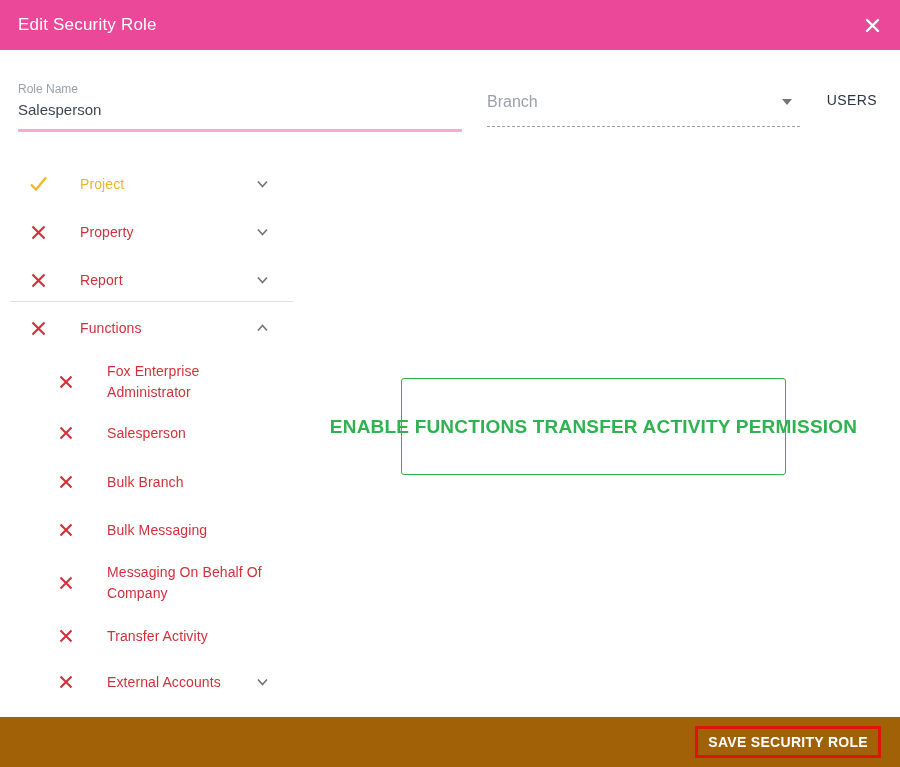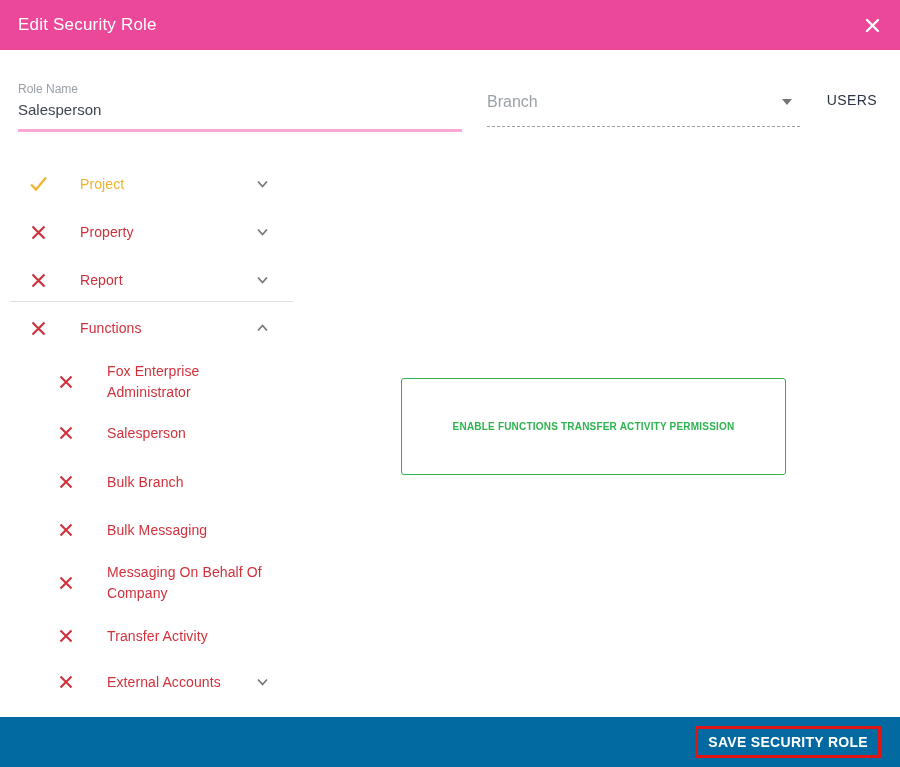--- a/index.html
+++ b/index.html
@@ -63,25 +63,25 @@
     border-top:1px solid #e0e0e0;
   }
   
   .enable-panel{
     position:absolute;left:401px;top:378px;width:385px;height:97px;
     border:1px solid #2eb350;border-radius:3px;box-sizing:border-box;
     display:flex;align-items:center;justify-content:center;cursor:pointer;
     background:#fff;
   }
   .enable-panel .enable-text{
-    font-size:10px;font-weight:600;color:#2eb350;letter-spacing:.2px;white-space:nowrap;
+    font-size:19px;font-weight:600;color:#2eb350;letter-spacing:.2px;white-space:nowrap;
   }
   
   .modal-footer{
-    position:absolute;left:0;right:0;bottom:0;height:50px;background:#0369a1;
+    position:absolute;left:0;right:0;bottom:0;height:50px;background:#a16207;
     display:flex;align-items:center;justify-content:flex-end;
     padding:0 19px;box-sizing:border-box;
   }
   .save-btn{
     border:3px solid #e01313;height:32px;box-sizing:border-box;
     display:flex;align-items:center;padding:0 10px;cursor:pointer;
   }
   .save-btn span{
     color:#ffffff;font-size:14px;font-weight:700;letter-spacing:.3px;white-space:nowrap;
   }

